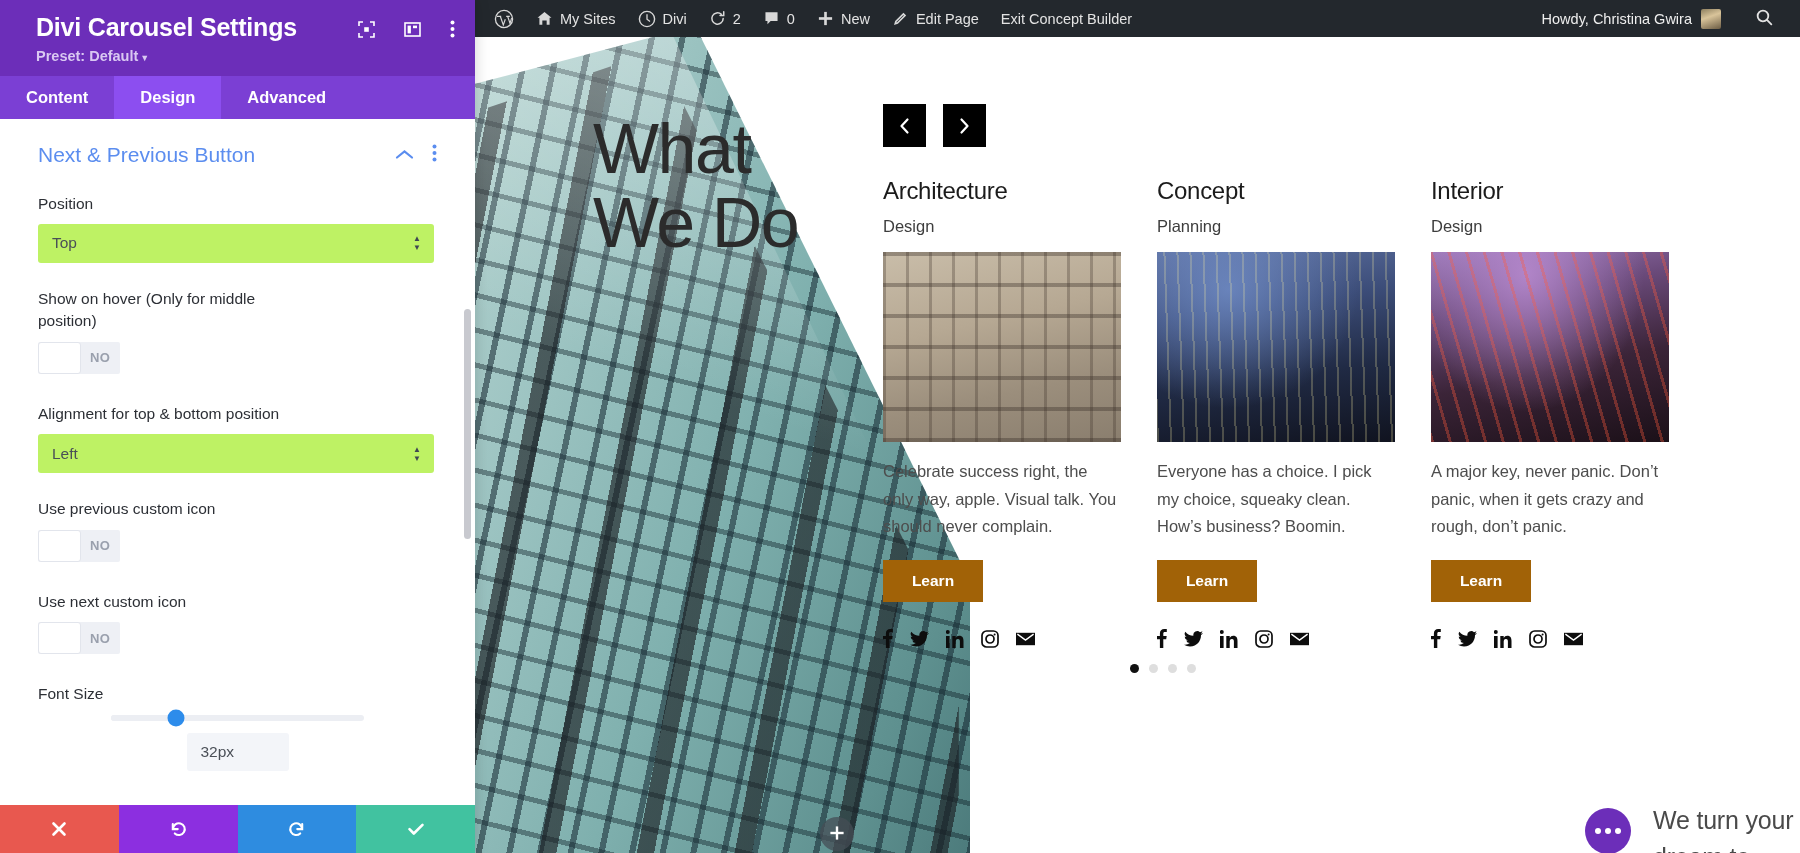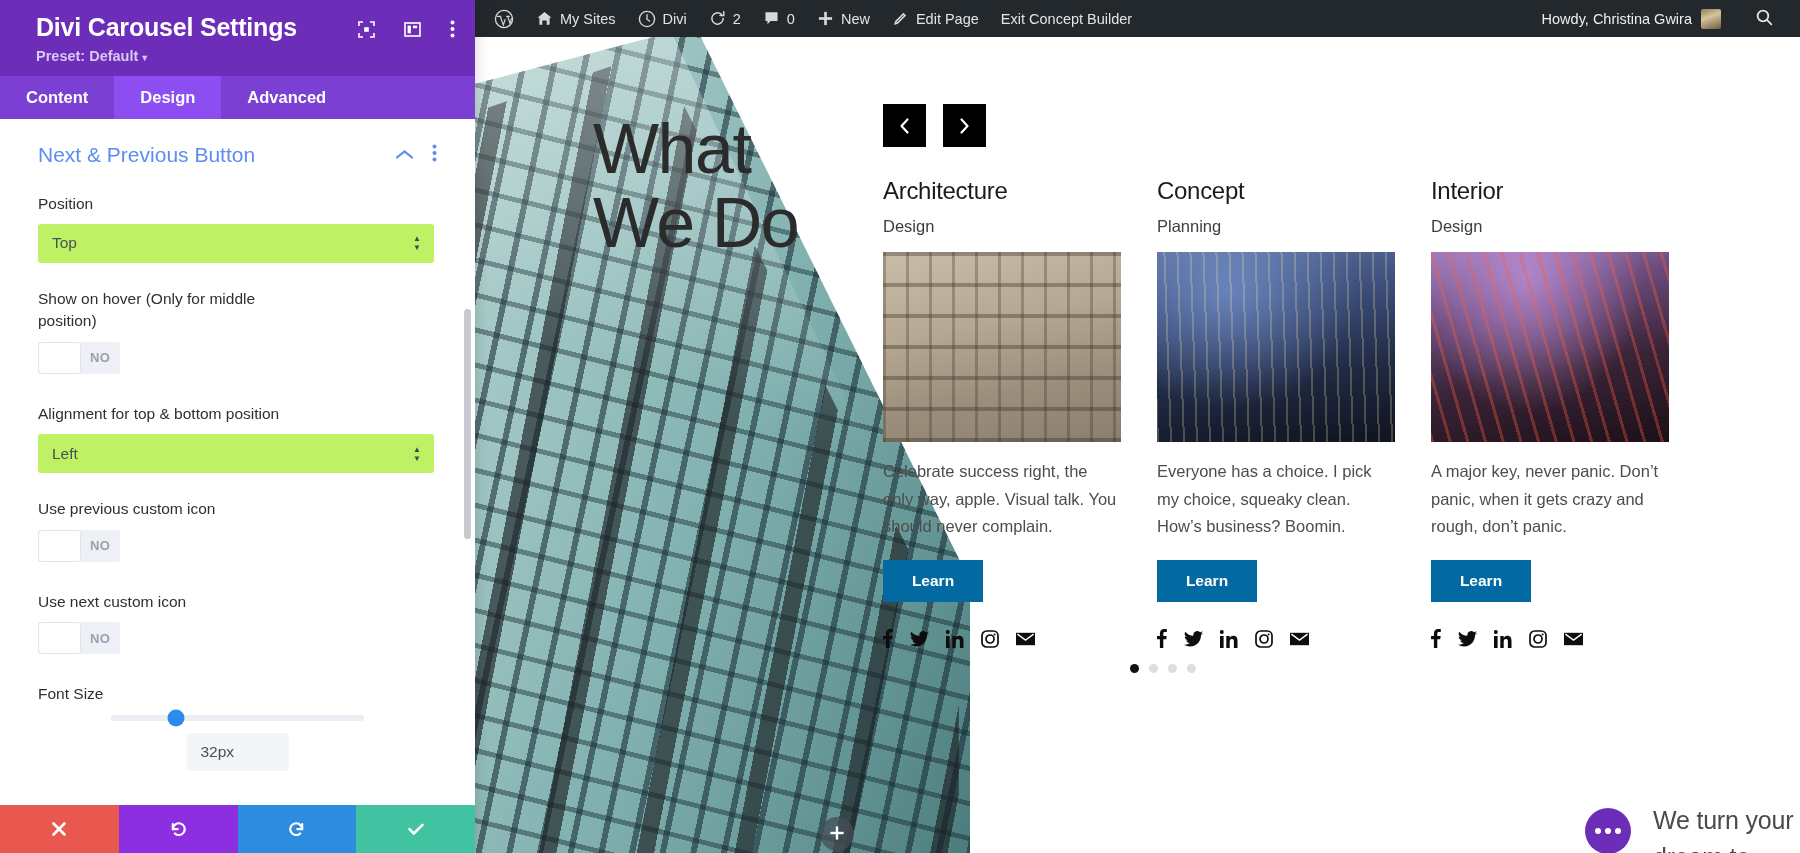--- a/index.html
+++ b/index.html
@@ -227,21 +227,21 @@
   .img-interior {
     background:
       repeating-linear-gradient(74deg, rgba(255,90,60,.35) 0 3px, rgba(0,0,0,0) 3px 17px),
       radial-gradient(ellipse at 40% 12%, rgba(186,140,210,.85), rgba(0,0,0,0) 58%),
       linear-gradient(168deg, #9b79b8 0%, #6a4a7a 28%, #3b2438 60%, #1b1018 100%);
   }
   .card-text {
     margin-top: 16px; font-size: 16.5px; line-height: 1.68; color: #4d4d4d;
   }
   .card-btn {
-    margin-top: 19px; background: #0369a1; color: #fff;
+    margin-top: 19px; background: #a16207; color: #fff;
     width: 100px; height: 42px;
     display: flex; align-items: center; justify-content: center;
     font-size: 15.5px; font-weight: bold; cursor: pointer;
   }
   .card-social {
     margin-top: 27px; display: flex; gap: 17px; align-items: center;
     color: #0d0d0d;
   }
   .card-social .sico { cursor: pointer; display:inline-flex; }
 

